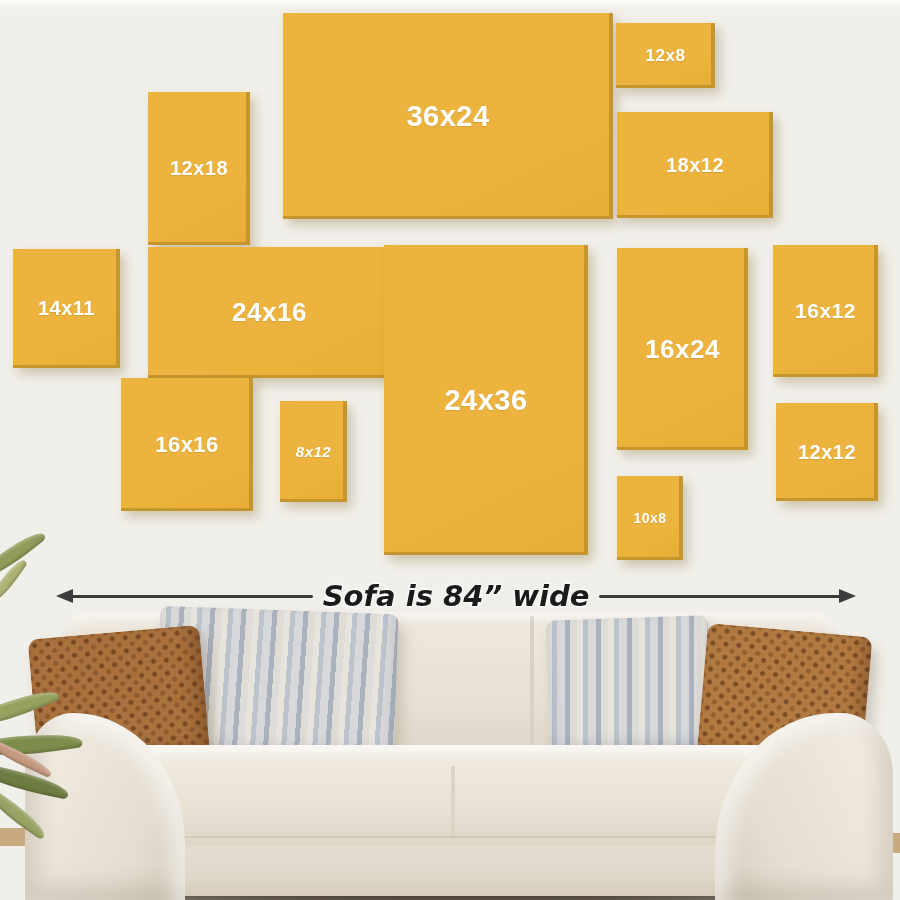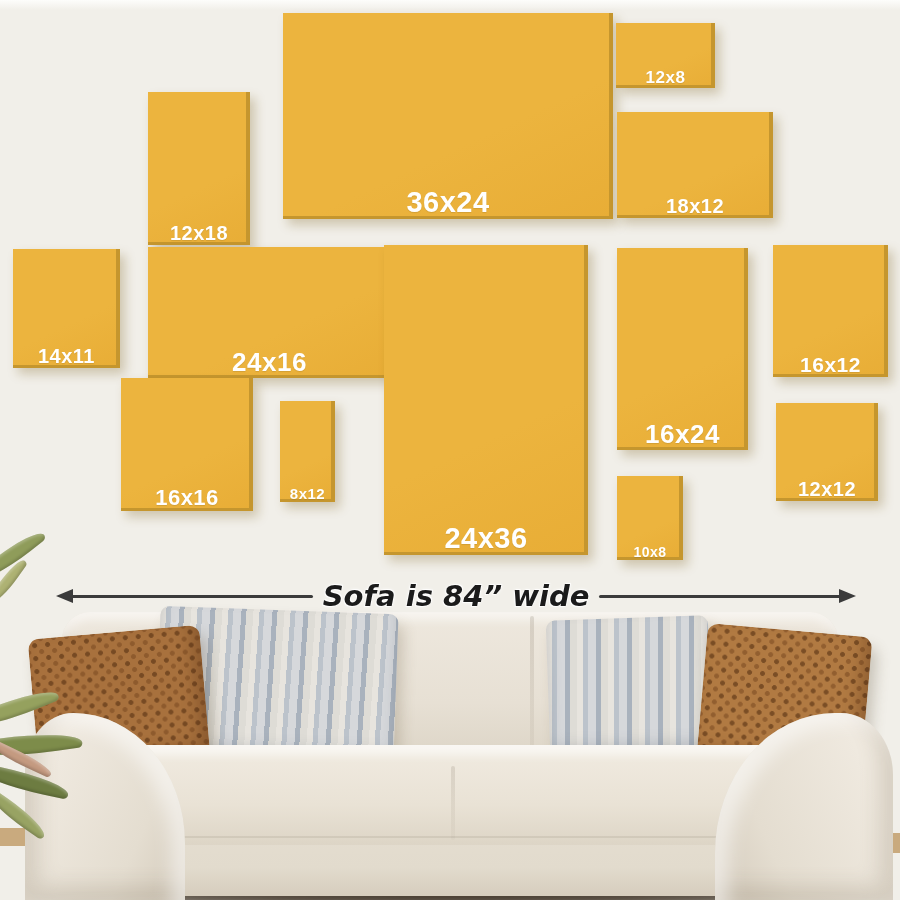--- a/index.html
+++ b/index.html
@@ -3,21 +3,21 @@
 <meta charset="utf-8">
 <style>
   html,body{margin:0;padding:0;}
   body{width:900px;height:900px;overflow:hidden;font-family:"Liberation Sans",sans-serif;}
   .stage{position:relative;width:900px;height:900px;background:var(--wall,#f1efe9);overflow:hidden;}
   .top-strip{position:absolute;left:0;top:0;width:900px;height:10px;
     background:linear-gradient(#fdfdfb,var(--wall,#f1efe9));}
 
   
   .frames-layer{position:absolute;inset:0;z-index:2;}
-  .frame{position:absolute;display:flex;align-items:flex-end;justify-content:center;
+  .frame{position:absolute;display:flex;align-items:center;justify-content:center;
     background:linear-gradient(155deg,var(--frame-fill,#ecb43e) 60%,#e8ad36 100%);
     box-shadow:5px 6px 10px rgba(120,90,20,.28), inset -4px -3px 0 var(--frame-edge,#c5962e);}
   .frame-label{color:var(--frame-label,#fff);font-weight:bold;letter-spacing:.5px;
     text-shadow:0 1px 1px rgba(0,0,0,.10);}
 
   
   .size-arrow{position:absolute;left:56px;top:575px;width:800px;height:42px;z-index:2;
     display:flex;align-items:center;}
   .arrow-line{flex:1;height:3px;background:var(--arrow,#3b3b3b);border-radius:2px;}
   .arrow-head{width:0;height:0;border-top:7px solid transparent;border-bottom:7px solid transparent;flex:none;}
@@ -106,27 +106,27 @@
       </div>
       <div class="frame" style="left: 148px; top: 247px; width: 243px; height: 131px;">
         <span class="frame-label" style="font-size: 26px;">24x16</span>
       </div>
       <div class="frame" style="left: 384px; top: 245px; width: 204px; height: 310px;">
         <span class="frame-label" style="font-size: 29px;">24x36</span>
       </div>
       <div class="frame" style="left: 617px; top: 248px; width: 131px; height: 202px;">
         <span class="frame-label" style="font-size: 26px;">16x24</span>
       </div>
-      <div class="frame" style="left: 773px; top: 245px; width: 115px; height: 132px;">
+      <div class="frame" style="left: 773px; top: 245px; width: 105px; height: 132px;">
         <span class="frame-label" style="font-size: 21px;">16x12</span>
       </div>
       <div class="frame" style="left: 121px; top: 378px; width: 132px; height: 133px;">
         <span class="frame-label" style="font-size: 22px;">16x16</span>
       </div>
-      <div class="frame" style="left: 280px; top: 401px; width: 55px; height: 101px;">
+      <div class="frame" style="left: 280px; top: 401px; width: 67px; height: 101px; font-style: italic;">
         <span class="frame-label" style="font-size: 15px;">8x12</span>
       </div>
       <div class="frame" style="left: 776px; top: 403px; width: 102px; height: 98px;">
         <span class="frame-label" style="font-size: 20px;">12x12</span>
       </div>
       <div class="frame" style="left: 617px; top: 476px; width: 66px; height: 84px;">
         <span class="frame-label" style="font-size: 14px;">10x8</span>
       </div>
     </div>
 

